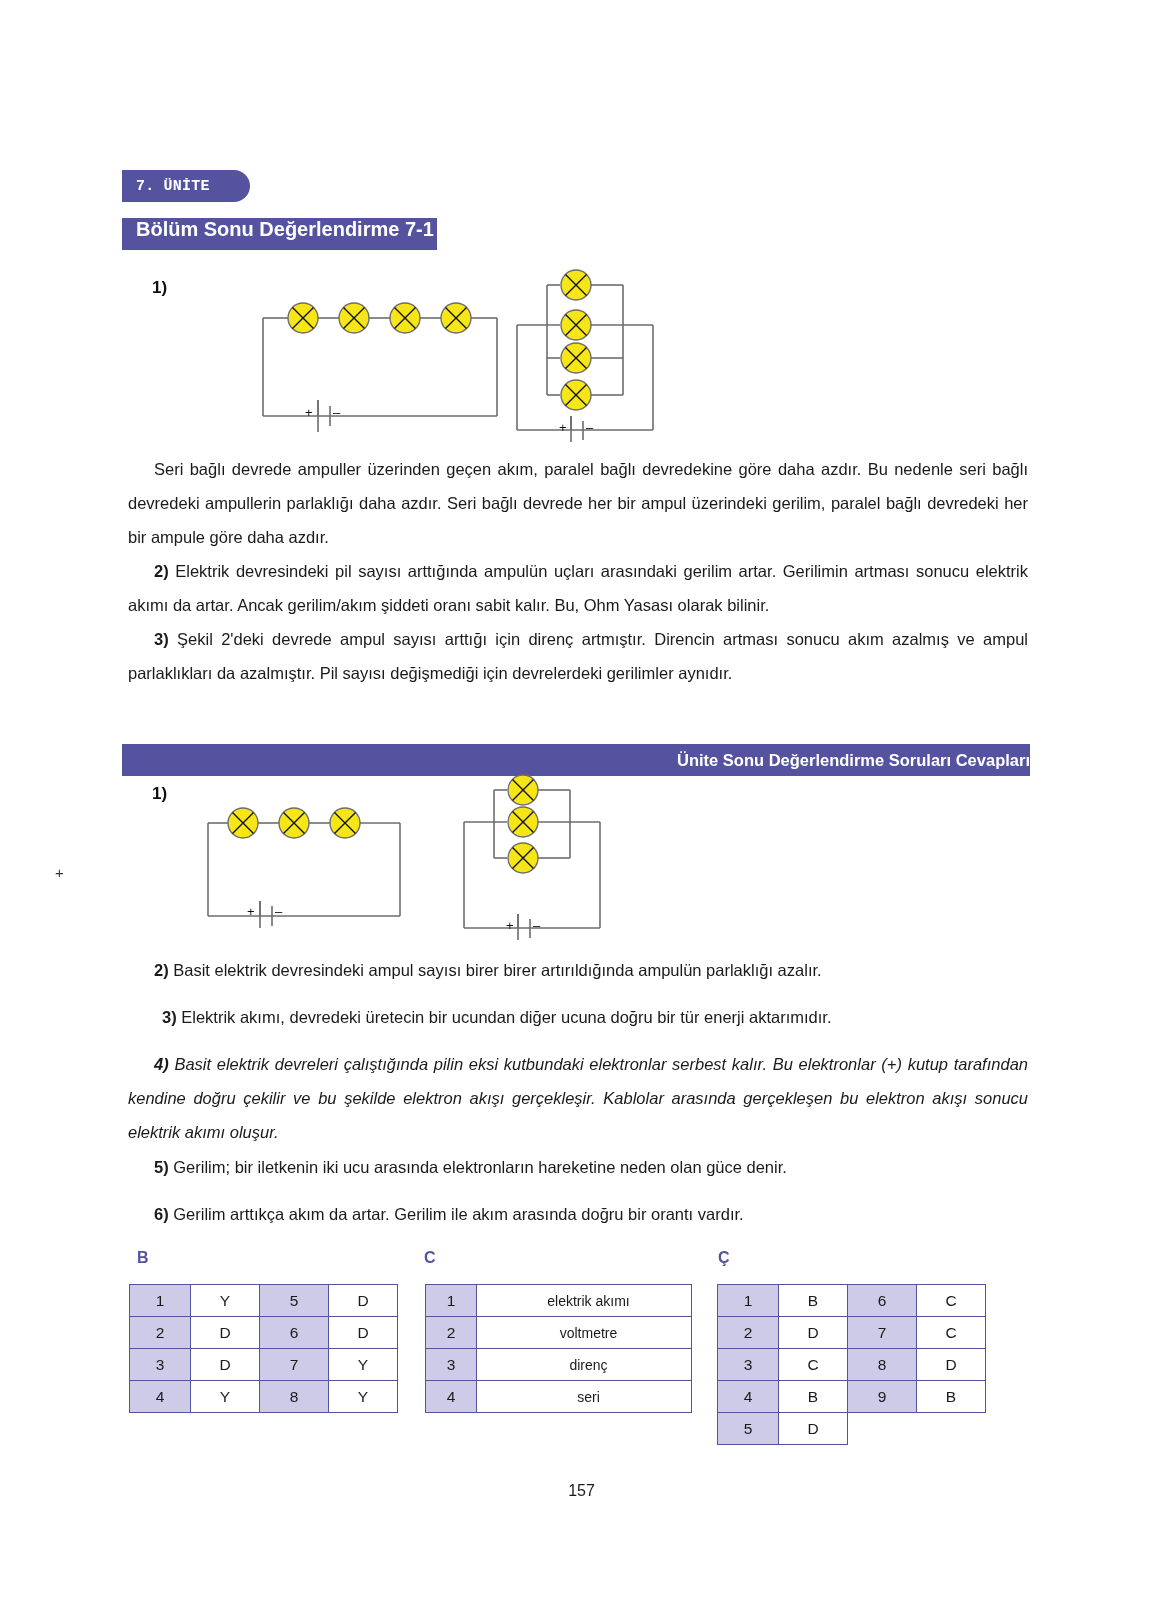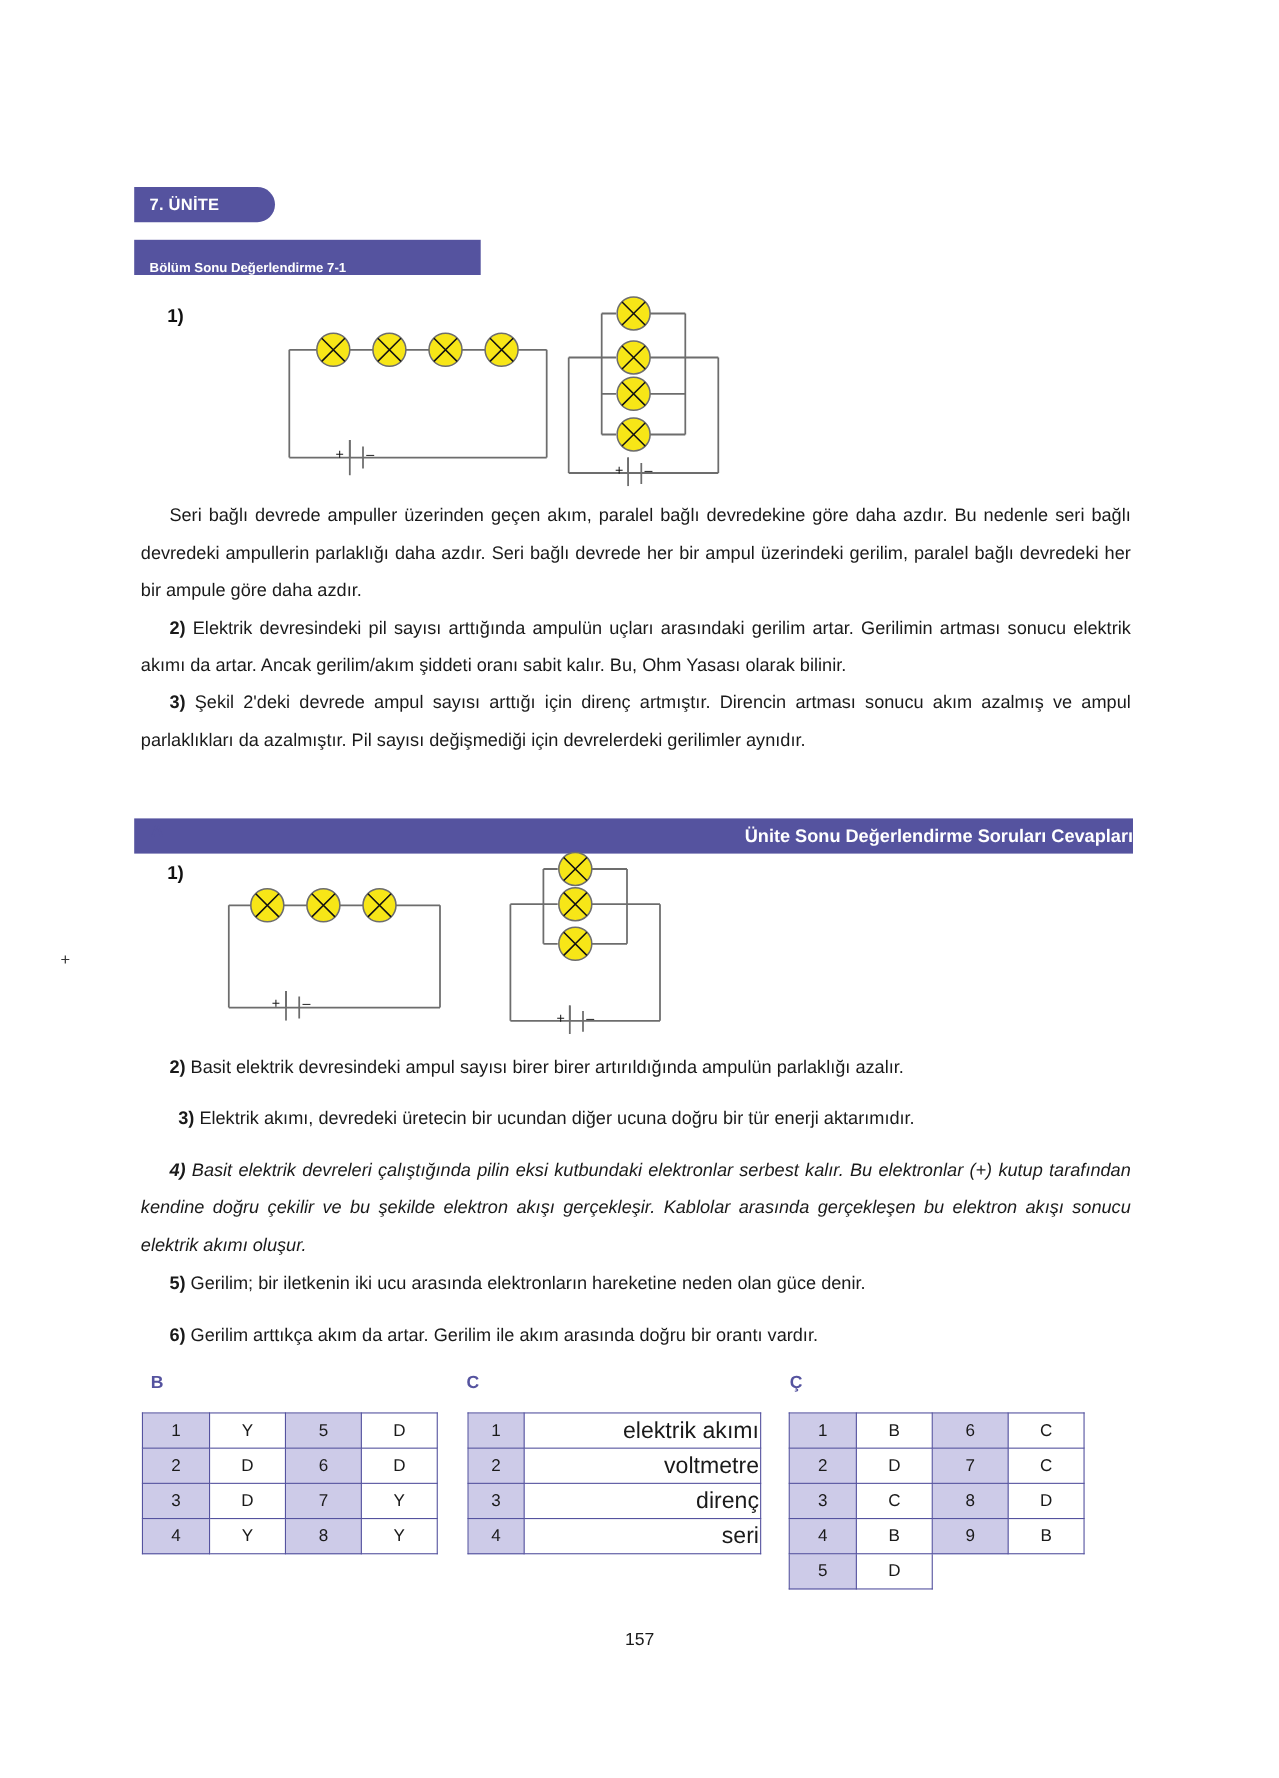--- a/index.html
+++ b/index.html
@@ -16,27 +16,28 @@
   
   .unit-tab{
     position:absolute;left:122px;top:170px;
     width:128px;height:32px;
     background:#55539f;
     border-radius:0 16px 16px 0;
     color:#fff;font-weight:bold;font-size:15px;
     display:flex;align-items:center;
     padding-left:14px;box-sizing:border-box;
     letter-spacing:.2px;
+    font-family:Liberation Mono, monospace;
   }
   .section-tab{
     position:absolute;left:122px;top:218px;
     width:315px;height:32px;
     background:#55539f;
-    color:#fff;font-weight:bold;font-size:12px;
-    display:flex;align-items:flex-end;
+    color:#fff;font-weight:bold;font-size:20px;
+    display:flex;align-items:flex-start;
     padding-left:14px;box-sizing:border-box;
   }
 
   
   .qnum{
     position:absolute;
     font-weight:bold;font-size:17px;color:#111;
   }
   .para{
     position:absolute;
@@ -67,22 +68,22 @@
   .ansTable td{
     border:1px solid #55539f;
     height:29px;
     font-size:15.5px;
     text-align:center;
     color:#1a1a1a;
     background:#ffffff;
   }
   .ansTable td.k{background:#cdcbe8;}
   .ansTable td.wideText{
-    text-align:right;padding-left:10px;
-    font-size:21px;
+    text-align:center;padding-left:10px;
+    font-size:14px;
   }
 
   
   .stray{
     position:absolute;left:55px;top:864px;
     font-size:15px;color:#333;
   }
 
   
   .pageno{

